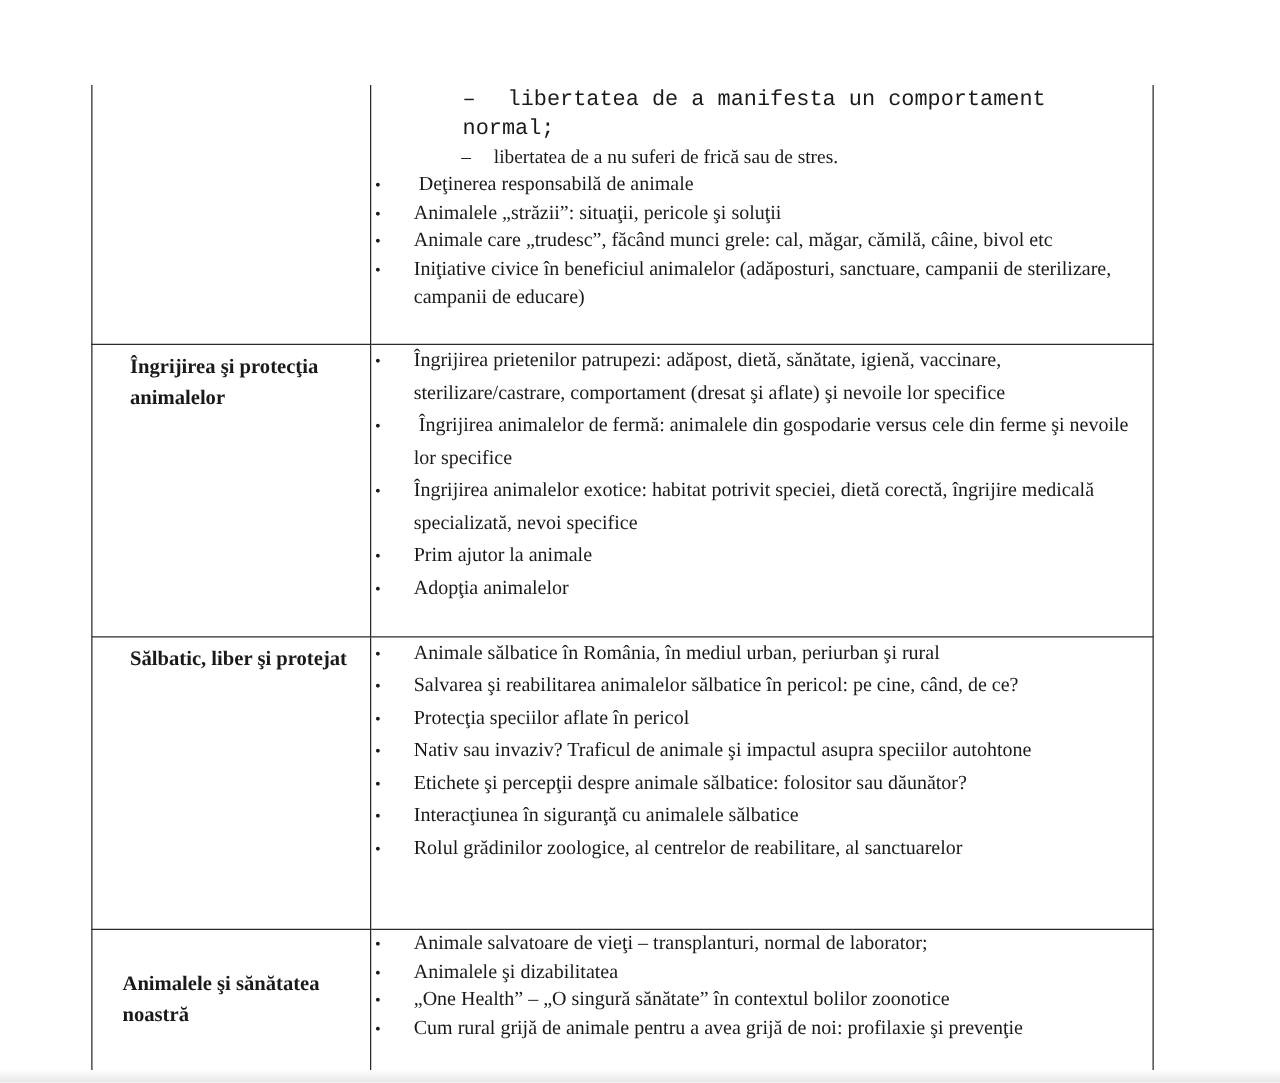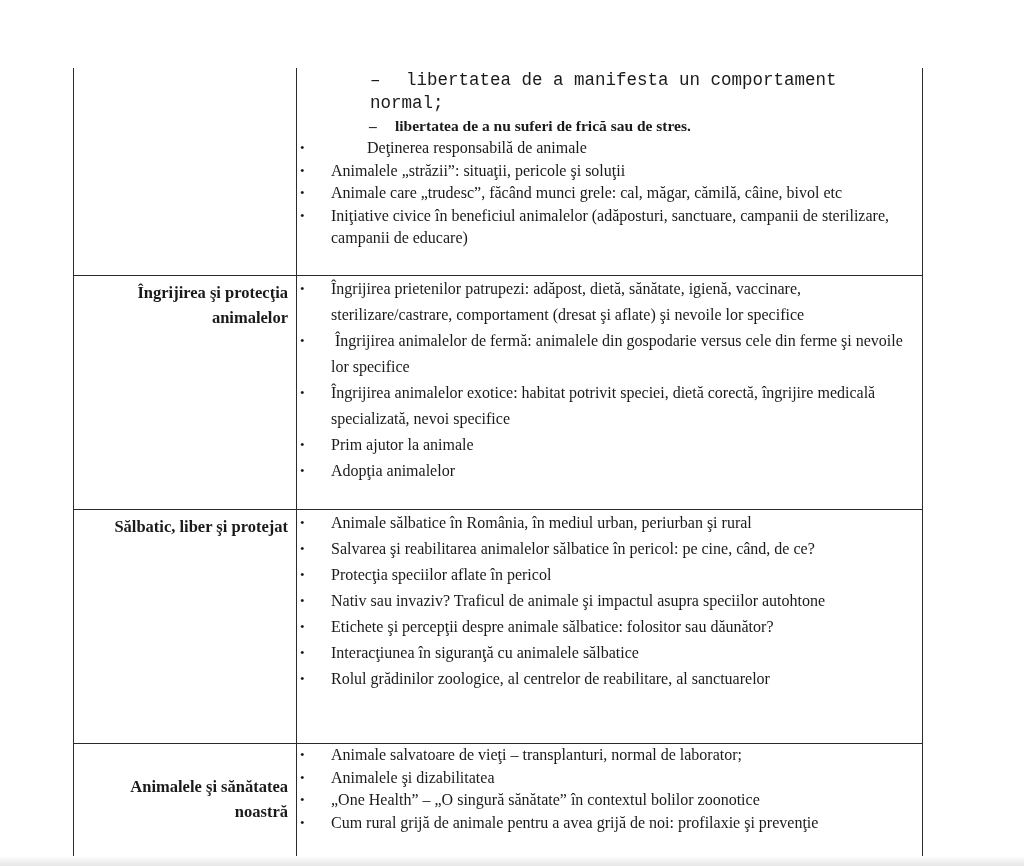--- a/index.html
+++ b/index.html
@@ -39,21 +39,20 @@
       border-top: none;
     }
     .col-topic { width: 223px; }
     .col-content { width: 626px; }
 
     .topic-label {
       font-weight: bold;
       font-size: 16.5px;
       line-height: 25px;
       padding: 4px 8px 0 30px;
-      text-align: right;
     }
     .topic-label.centered-vert {
       display: flex;
       align-items: center;
       height: 110px;
       padding-top: 0;
       padding-left: 24px;
     }
 
     .mono-line {
@@ -65,21 +64,20 @@
     }
     .mono-line .dash {
       display: inline-block;
       width: 36px;
     }
     .dash-item {
       font-size: 15.5px;
       line-height: 22px;
       padding-left: 72px;
       margin-top: 1px;
-      font-weight: bold;
     }
     .dash-item .dash {
       display: inline-block;
       width: 26px;
     }
 
     ul.bullets {
       list-style: none;
       margin: 0;
       padding: 0;
@@ -118,21 +116,21 @@
     <td style="height:207px;"></td>
     <td>
       <div class="mono-line">
         <span class="dash">–</span><span>libertatea de a manifesta un comportament</span>
       </div>
       <div class="mono-line" style="padding-left:73px;">normal;</div>
       <div class="dash-item">
         <span class="dash">–</span><span>libertatea de a nu suferi de frică sau de stres.</span>
       </div>
       <ul class="bullets tight">
-        <li><span class="bullet">•</span><span class="indent1" style="padding-left:4px;margin-left:32px;">Deţinerea responsabilă de animale</span></li>
+        <li><span class="bullet">•</span><span class="indent1" style="padding-left:4px;">Deţinerea responsabilă de animale</span></li>
         <li><span class="bullet">•</span><span>Animalele „străzii”: situaţii, pericole şi soluţii</span></li>
         <li><span class="bullet">•</span><span>Animale care „trudesc”, făcând munci grele: cal, măgar, cămilă, câine, bivol etc</span></li>
         <li><span class="bullet">•</span><span>Iniţiative civice în beneficiul animalelor (adăposturi, sanctuare, campanii de sterilizare, campanii de educare)</span></li>
       </ul>
     </td>
   </tr>
 
   <tr>
     <td>
       <div class="topic-label">Îngrijirea şi protecţia animalelor</div>

